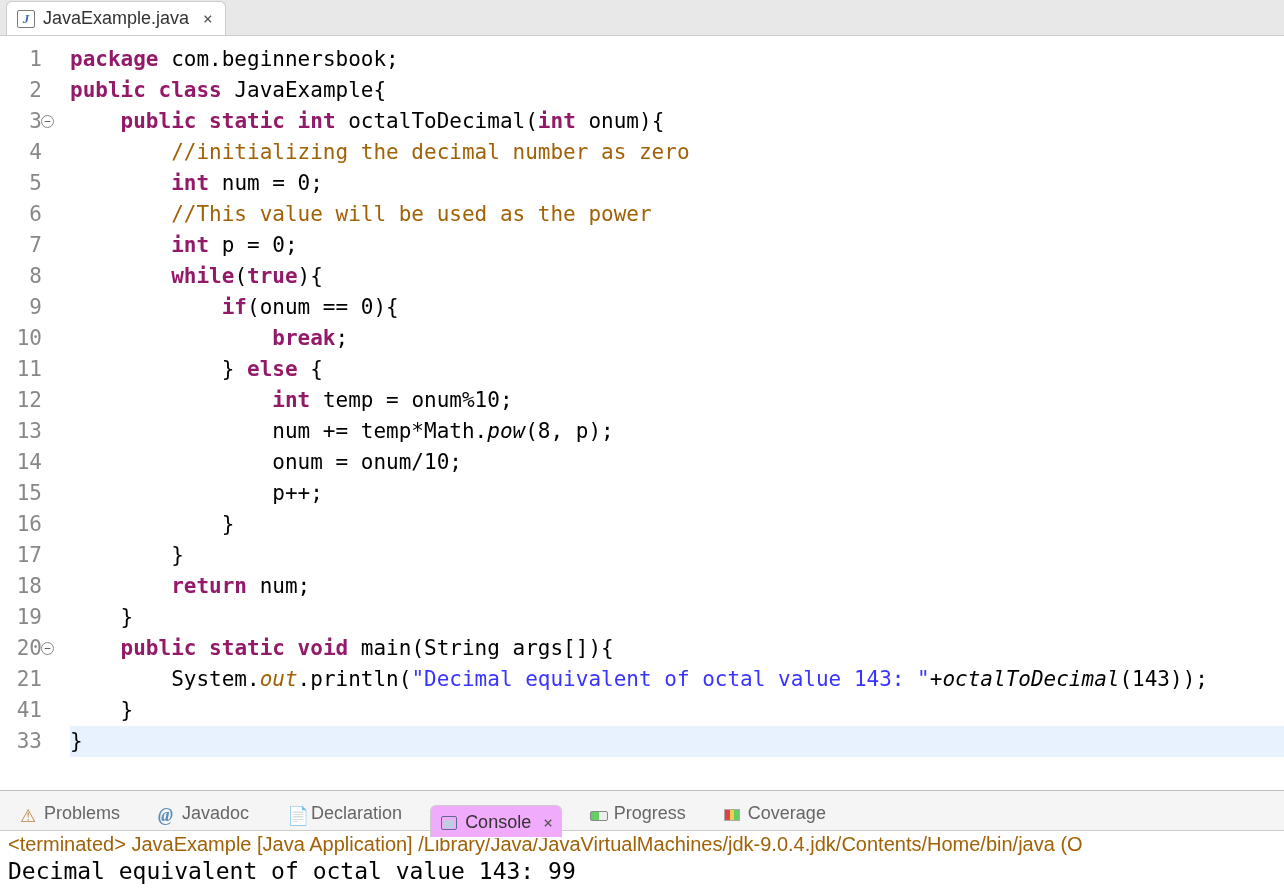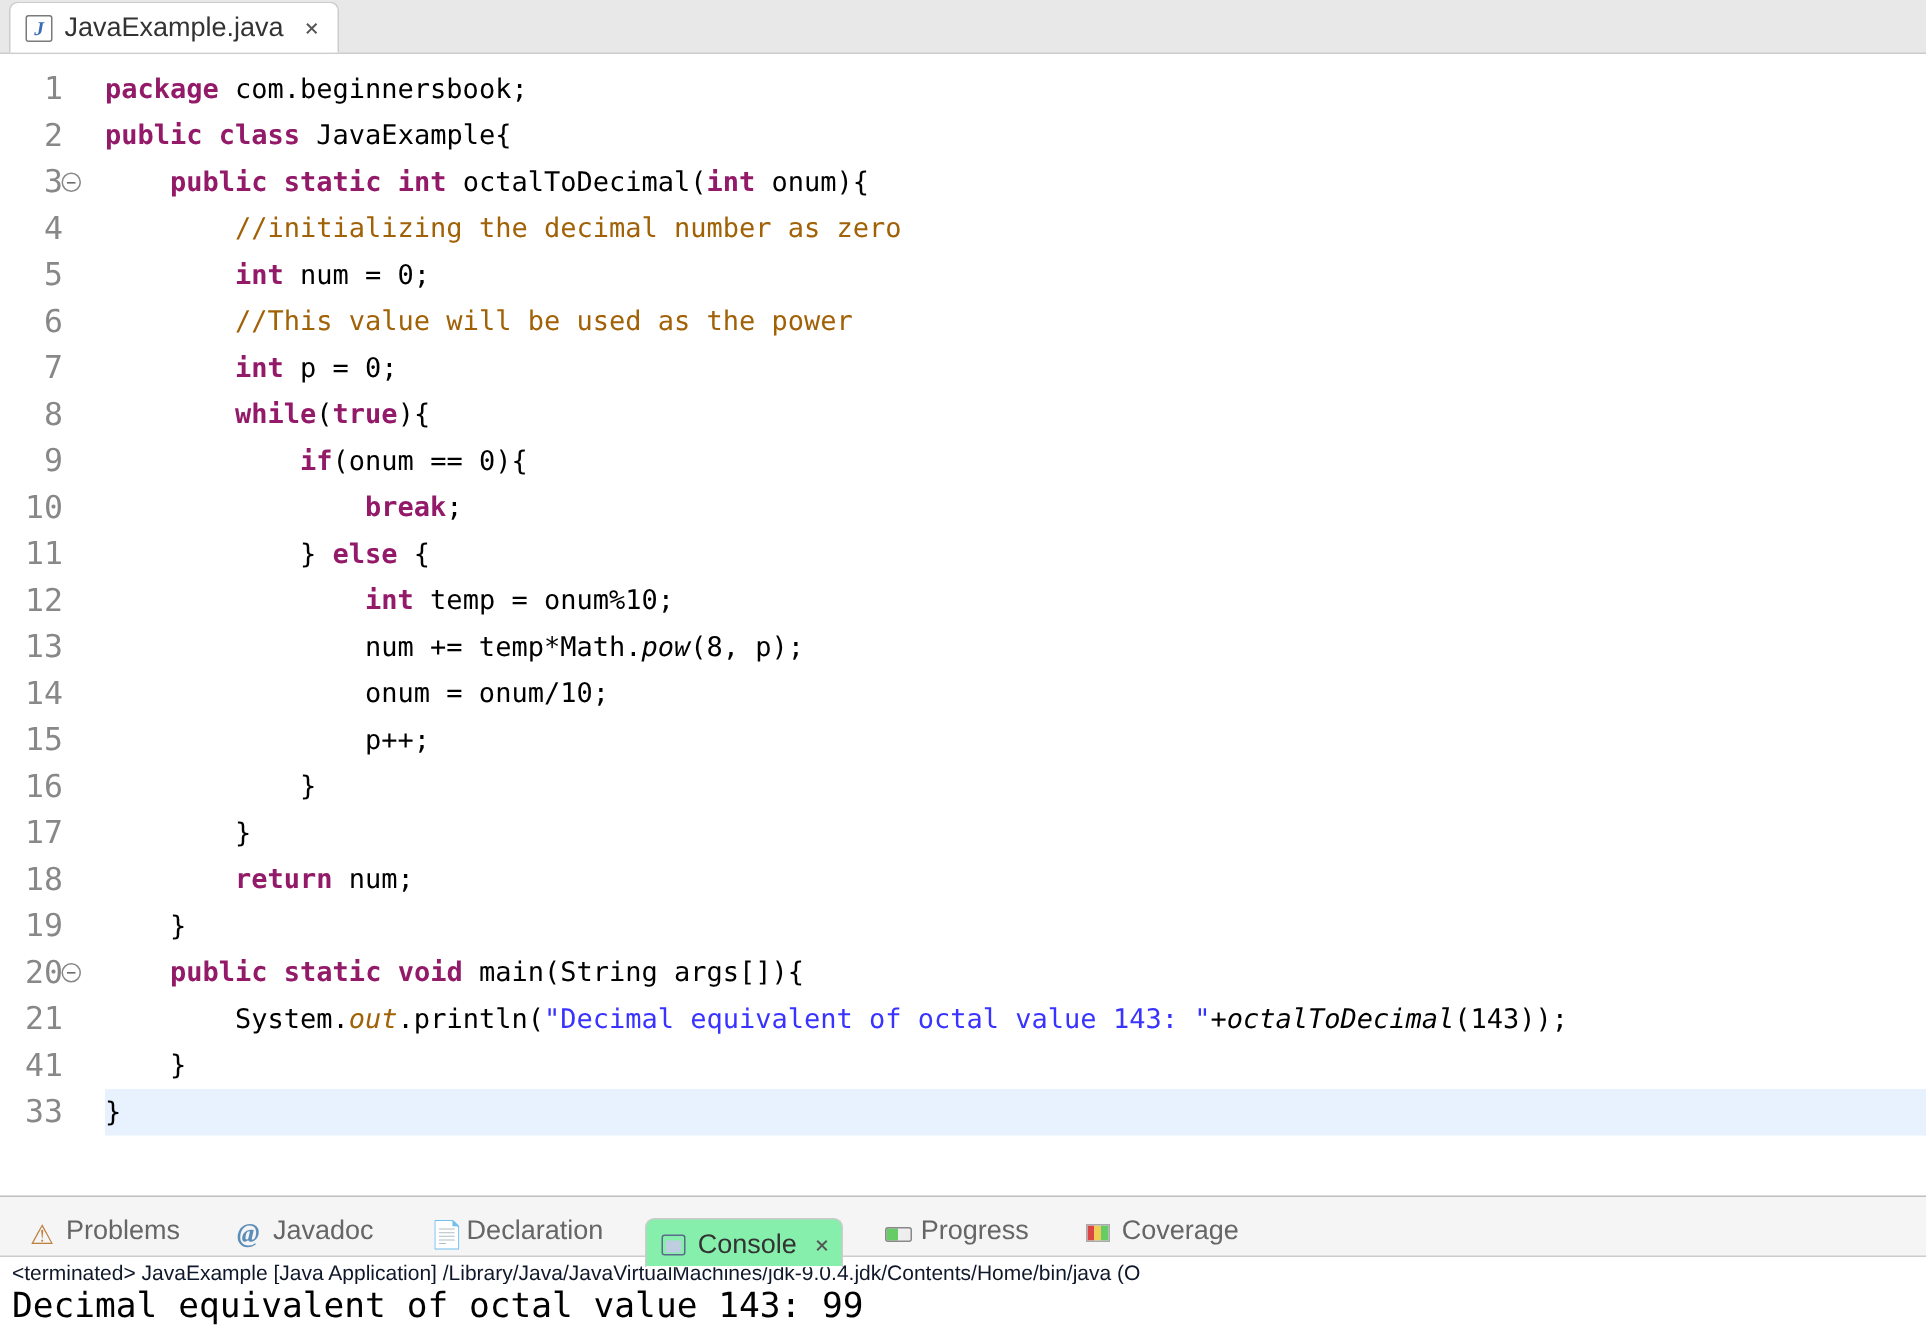--- a/index.html
+++ b/index.html
@@ -67,21 +67,21 @@
       position: absolute; right: -12px; top: 9px;
       width: 13px; height: 13px; border-radius: 50%;
       background: #fff; border: 1px solid #888;
       display: inline-flex; align-items: center; justify-content: center;
       font-size: 11px; line-height: 1; color: #555;
     }
     .code {
       flex: 1;
       padding: 8px 0 0 22px;
       font-family: Menlo, Monaco, Consolas, monospace;
-      font-size: 18px;
+      font-size: 21px;
       line-height: 31px;
       white-space: pre;
       color: #000;
     }
     .code .line { height: 31px; }
     .code .line.current { background: #e8f2fe; }
     .kw { color: #931a68; font-weight: bold; }
     .cm { color: #a16207; }
     .str { color: #3933ff; }
     .static-mem { color: #a16207; font-style: italic; }
@@ -99,32 +99,32 @@
       font-size: 18px; color: #666;
       border-bottom: 1px solid #ccc;
     }
     .btab {
       display: flex; align-items: center; gap: 6px;
       padding: 6px 10px 4px;
       cursor: pointer;
       border-top-left-radius: 6px; border-top-right-radius: 6px;
     }
     .btab.active {
-      background: #86efac; border: 1px solid #ccc; border-bottom: 1px solid #fff;
+      background: #f0abfc; border: 1px solid #ccc; border-bottom: 1px solid #fff;
       position: relative; top: 1px; color: #333; margin-top: 16px;
     }
     .btab .ticon { width: 18px; height: 18px; display:inline-block; }
     .console-body {
       background: #fff;
       padding: 2px 8px 8px 8px;
       font-size: 19px;
       color: #333;
     }
     .console-header {
-      color: #0f172a; font-size: 14px; white-space: nowrap; overflow: hidden;
+      color: #a16207; font-size: 20px; white-space: nowrap; overflow: hidden;
       margin-bottom: 2px;
     }
     .console-out {
       font-family: Menlo, Monaco, Consolas, monospace;
       font-size: 23px; color: #000;
     }
     
     .ic-problems { color:#c08040; }
     .ic-at { color:#5b8db8; font-weight:bold; font-style:italic; font-family: Georgia, serif;}
     .ic-decl { color:#b28a3f; }

